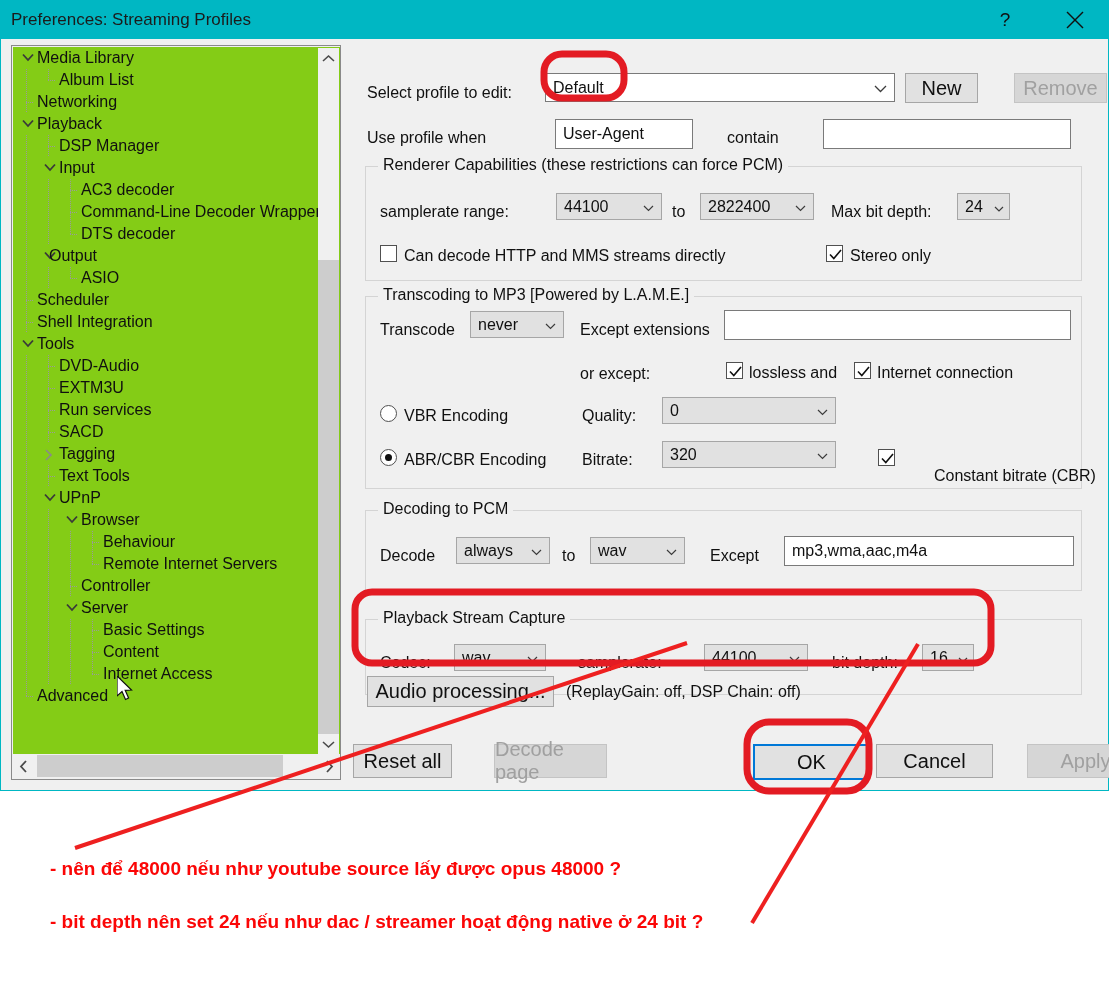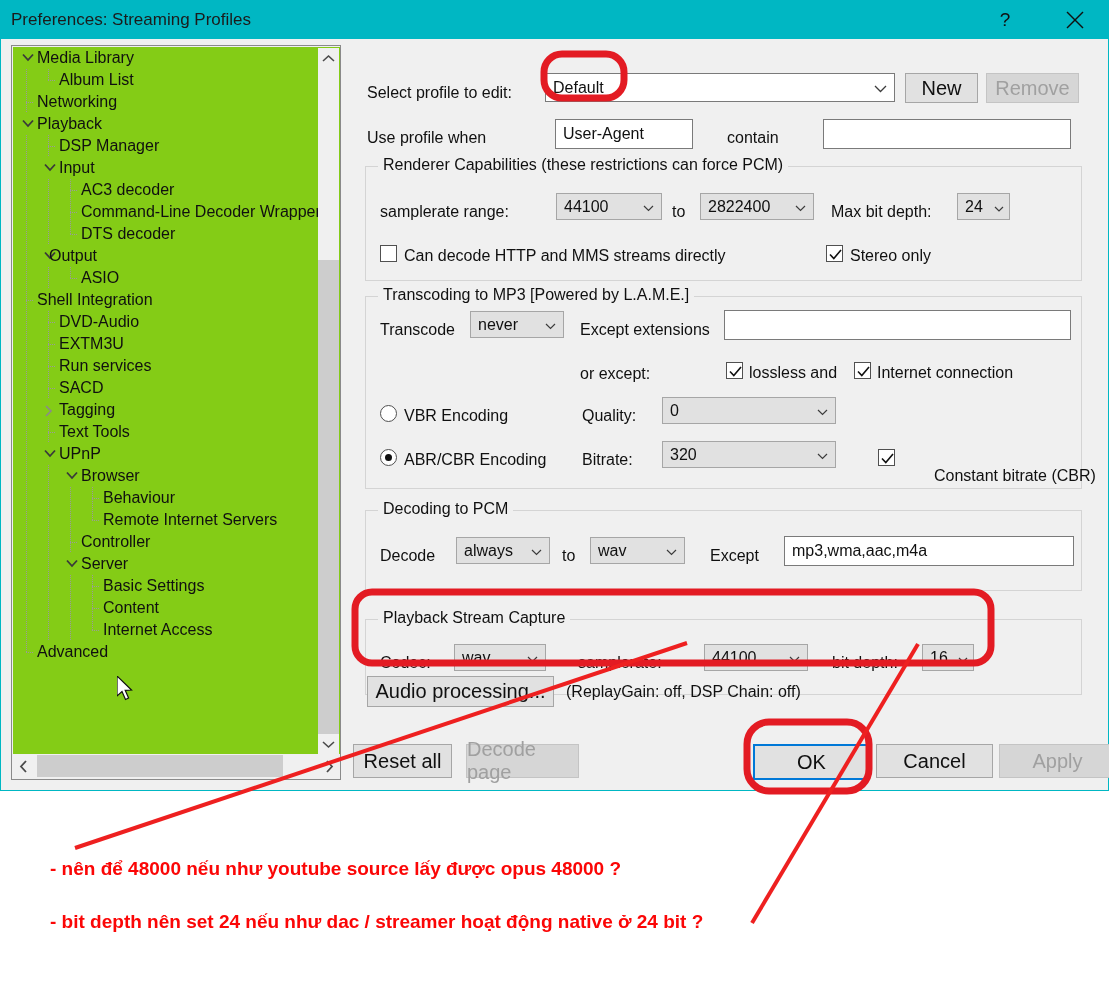--- a/index.html
+++ b/index.html
@@ -68,21 +68,21 @@
   .combo .val{position:absolute;left:7px;top:50%;transform:translateY(-50%);white-space:nowrap;}
   .combo .arr{position:absolute;right:7px;top:50%;transform:translateY(-50%);}
   .combo.white{background:#ffffff;border:1px solid #7a7a7a;}
 
   .textbox{position:absolute;box-sizing:border-box;background:#ffffff;
            border:1px solid #7a7a7a;font-size:16px;color:#101010;}
   .textbox .val{position:absolute;left:7px;top:50%;transform:translateY(-50%);white-space:nowrap;}
 
   .btn{position:absolute;box-sizing:border-box;background:#e1e1e1;border:1px solid #a6a6a6;
        font-size:20px;color:#101010;display:flex;align-items:center;justify-content:center;}
-  .btn.disabled{color:#a0a0a0;background:#d6d6d6;border-color:#c4c4c4;}
+  .btn.disabled{color:#a0a0a0;background:#d6d6d6;border-color:#c4c4c4;margin-left:28px;}
   .btn.default{border:2px solid #0078d7;background:#e1e1e1;}
 
   .group{position:absolute;box-sizing:border-box;border:1px solid #d4d4d4;background:transparent;}
   .group-title{position:absolute;top:-11px;left:12px;background:#f0f0f0;padding:0 5px;
                font-size:16px;color:#101010;white-space:nowrap;}
 
   .chk{position:absolute;width:17px;height:17px;box-sizing:border-box;
        background:#ffffff;border:1px solid #505050;}
   .chk svg{position:absolute;left:1px;top:1px;}
   .radio{position:absolute;width:17px;height:17px;box-sizing:border-box;
@@ -182,21 +182,33 @@
             <span class="lbl" style="left: 36px; text-align: center;">Output</span>
           </div>
           <div class="tnode">
             <span class="guide" style="left: 8px;"></span>
             <span class="guide" style="left: 30px;"></span>
             <span class="guide elbow" style="left: 52px;"></span>
             <span class="lbl" style="left: 68px;">ASIO</span>
           </div>
           <div class="tnode">
             <span class="guide tee" style="left: 8px;"></span>
+            <span class="lbl" style="left: 24px;">Scheduler</span>
+          </div>
+          <div class="tnode">
+            <span class="guide tee" style="left: 8px;"></span>
             <span class="lbl" style="left: 24px;">Shell Integration</span>
+          </div>
+          <div class="tnode">
+            <span class="chev" style="left: 8px;">
+              <svg width="12" height="9" viewBox="0 0 12 9">
+                <polyline points="1,1.5 6,7 11,1.5" fill="none" stroke="#3a3a3a" stroke-width="1.8"></polyline>
+              </svg>
+            </span>
+            <span class="lbl" style="left: 24px;">Tools</span>
           </div>
           <div class="tnode">
             <span class="guide" style="left: 8px;"></span>
             <span class="guide tee" style="left: 30px;"></span>
             <span class="lbl" style="left: 46px;">DVD-Audio</span>
           </div>
           <div class="tnode">
             <span class="guide" style="left: 8px;"></span>
             <span class="guide tee" style="left: 30px;"></span>
             <span class="lbl" style="left: 46px;">EXTM3U</span>

